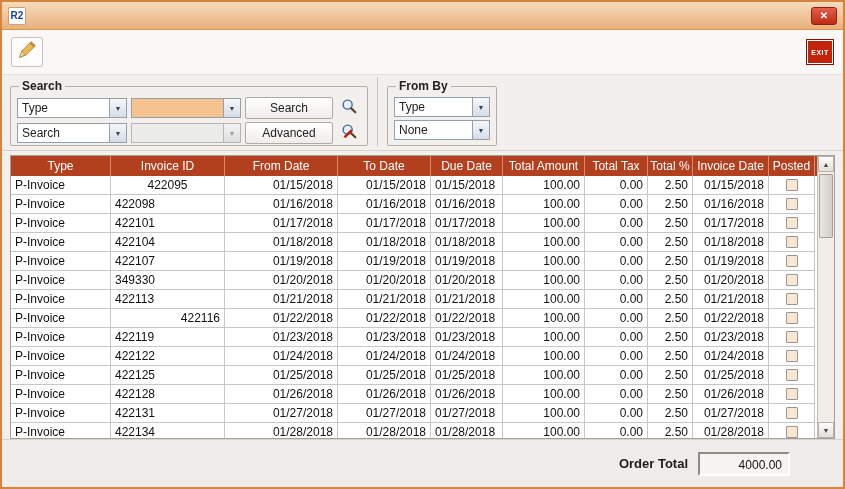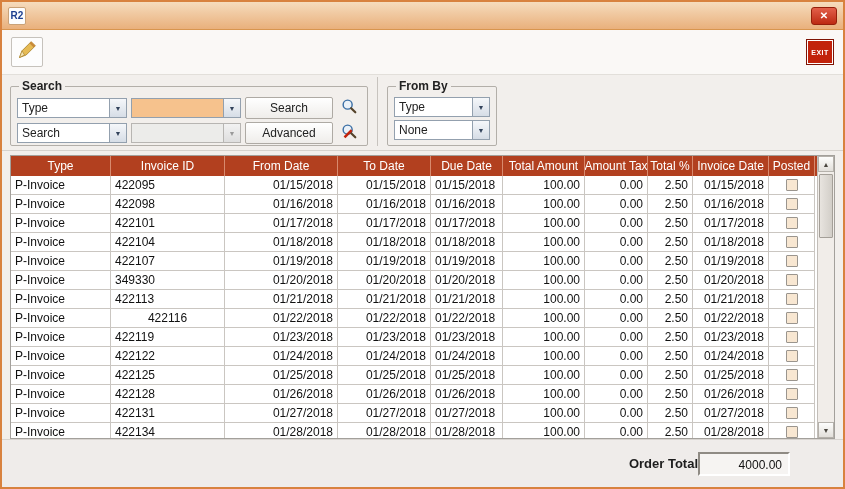--- a/index.html
+++ b/index.html
@@ -174,21 +174,21 @@
     background:linear-gradient(90deg,#e8e4df,#d2cec8);
     border:1px solid #a49f98;border-radius:1px;
   }
 
   
   .footer{
     flex:1;
     background:#efecea;
     border-top:1px solid #d8d4d0;
     display:flex;align-items:center;justify-content:flex-end;
-    padding-right:53px;
+    gap:10px;padding-right:53px;
   }
   .order-total-label{ font-size:13px;font-weight:bold;color:#1d1d1d; }
   .order-total-box{
     width:92px;height:24px;
     background:#f6f4f2;
     border:2px solid;
     border-color:#8f8b84 #ffffff #ffffff #8f8b84;
     font-size:12px;color:#111;text-align:right;
     padding:3px 6px;line-height:16px;
   }
@@ -303,29 +303,29 @@
 
   <div class="table-wrap">
     <div class="grid">
       <div class="grid-header" style="grid-template-columns: 100px 114px 113px 93px 72px 82px 63px 45px 76px 46px;">
           <div class="hcell">Type</div>
           <div class="hcell">Invoice ID</div>
           <div class="hcell">From Date</div>
           <div class="hcell">To Date</div>
           <div class="hcell">Due Date</div>
           <div class="hcell">Total Amount</div>
-          <div class="hcell">Amount Tax</div>
+          <div class="hcell">Total Tax</div>
           <div class="hcell">Total %</div>
           <div class="hcell">Invoice Date</div>
           <div class="hcell">Posted</div>
         </div>
       <div class="grid-body">
           <div class="trow" style="grid-template-columns: 100px 114px 113px 93px 72px 82px 63px 45px 76px 46px;">
             <div class="tcell" style="text-align: left;">P-Invoice</div>
-            <div class="tcell" style="text-align: left;">422095</div>
+            <div class="tcell" style="text-align: center;">422095</div>
             <div class="tcell" style="text-align: right;">01/15/2018</div>
             <div class="tcell" style="text-align: right;">01/15/2018</div>
             <div class="tcell" style="text-align: left;">01/15/2018</div>
             <div class="tcell" style="text-align: right;">100.00</div>
             <div class="tcell" style="text-align: right;">0.00</div>
             <div class="tcell" style="text-align: right;">2.50</div>
             <div class="tcell" style="text-align: right;">01/15/2018</div>
             <div class="tcell posted">
               <span class="checkbox"></span>
             </div>
@@ -409,21 +409,21 @@
             <div class="tcell" style="text-align: right;">100.00</div>
             <div class="tcell" style="text-align: right;">0.00</div>
             <div class="tcell" style="text-align: right;">2.50</div>
             <div class="tcell" style="text-align: right;">01/21/2018</div>
             <div class="tcell posted">
               <span class="checkbox"></span>
             </div>
           </div>
           <div class="trow" style="grid-template-columns: 100px 114px 113px 93px 72px 82px 63px 45px 76px 46px;">
             <div class="tcell" style="text-align: left;">P-Invoice</div>
-            <div class="tcell" style="text-align: center;">422116</div>
+            <div class="tcell" style="text-align: right;">422116</div>
             <div class="tcell" style="text-align: right;">01/22/2018</div>
             <div class="tcell" style="text-align: right;">01/22/2018</div>
             <div class="tcell" style="text-align: left;">01/22/2018</div>
             <div class="tcell" style="text-align: right;">100.00</div>
             <div class="tcell" style="text-align: right;">0.00</div>
             <div class="tcell" style="text-align: right;">2.50</div>
             <div class="tcell" style="text-align: right;">01/22/2018</div>
             <div class="tcell posted">
               <span class="checkbox"></span>
             </div>

